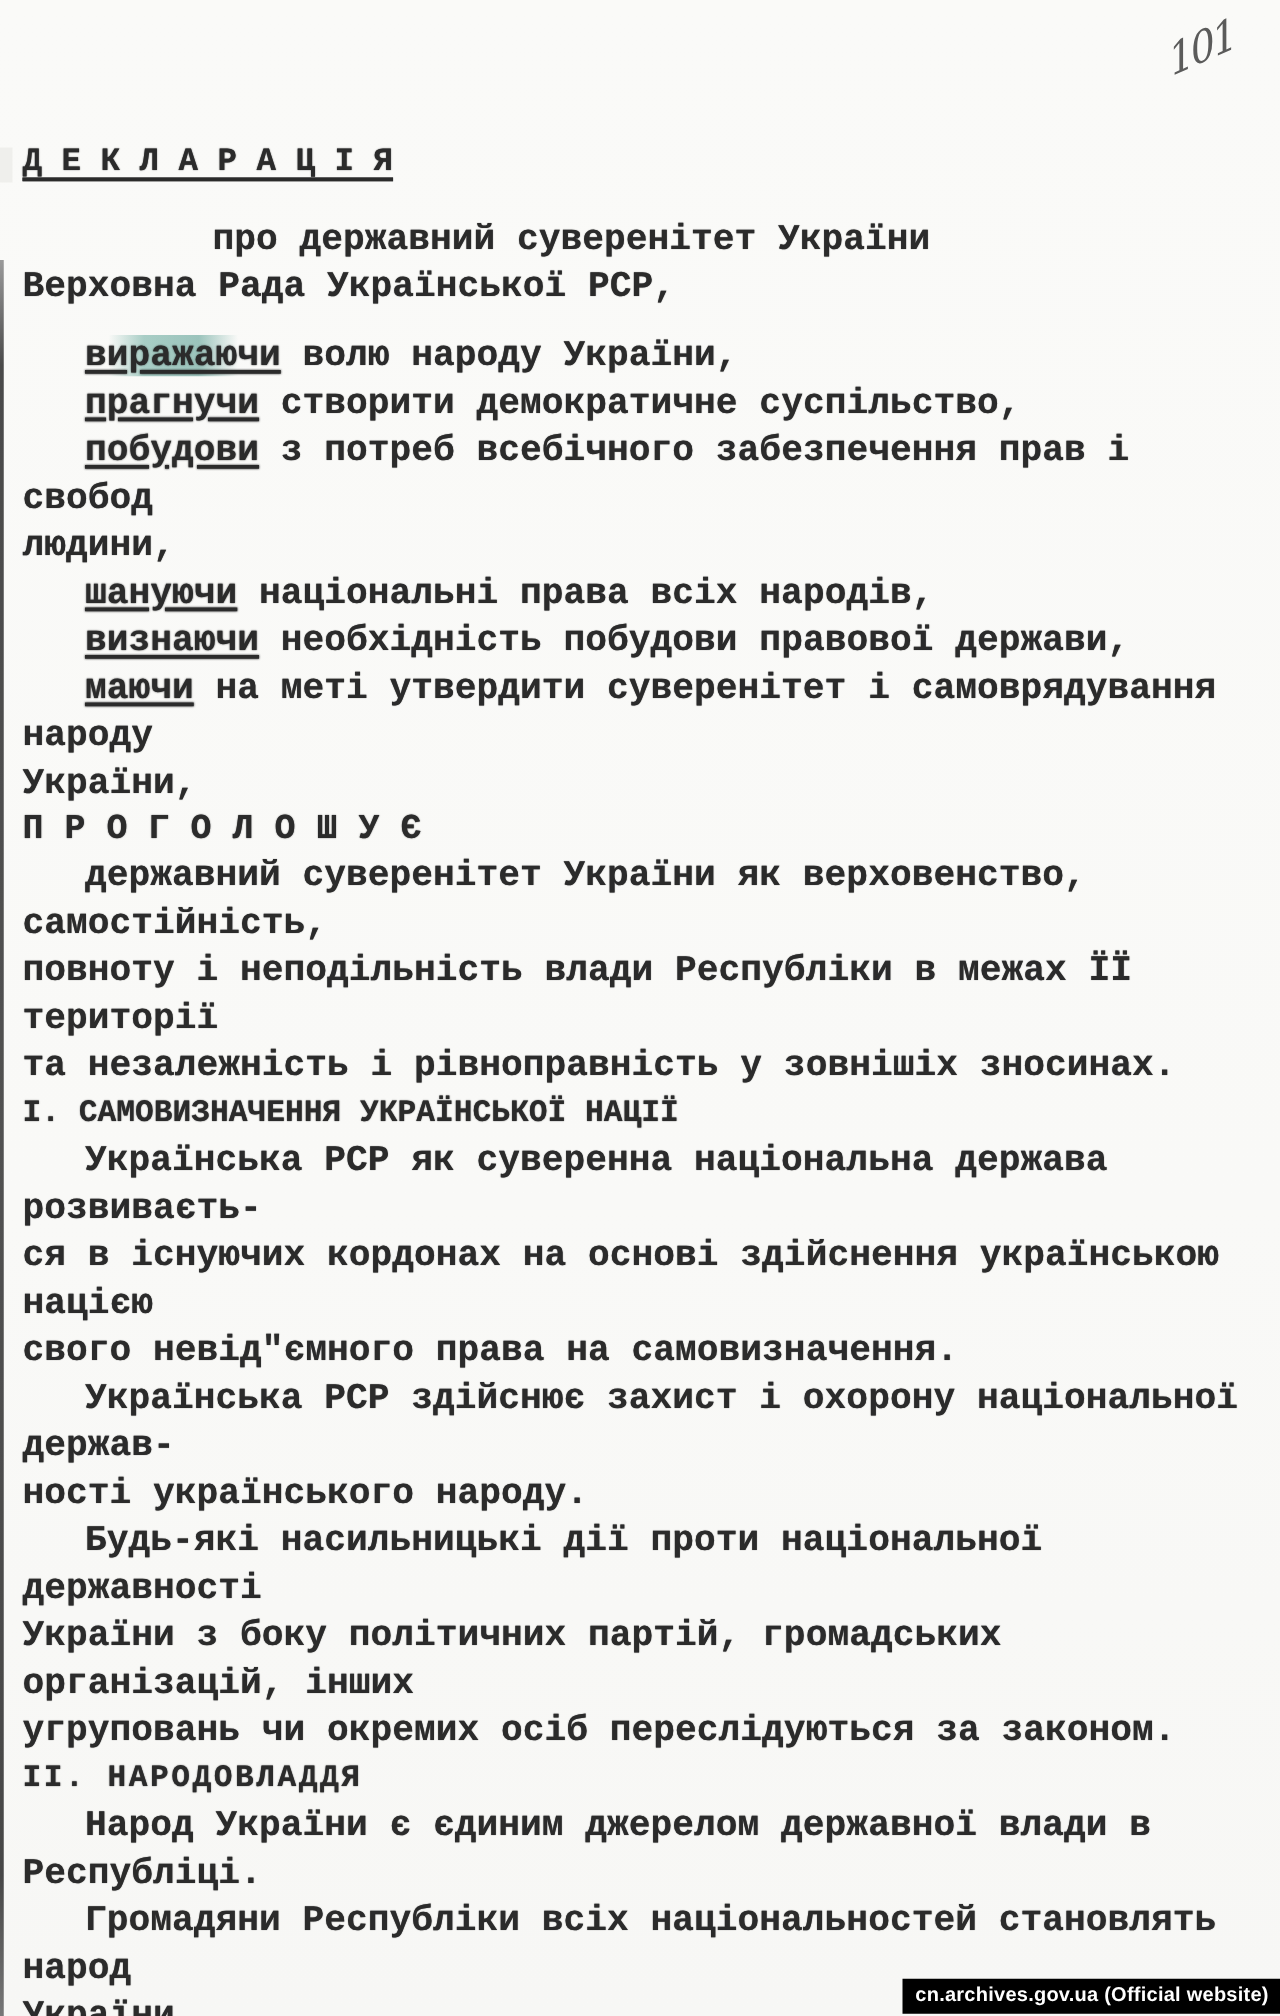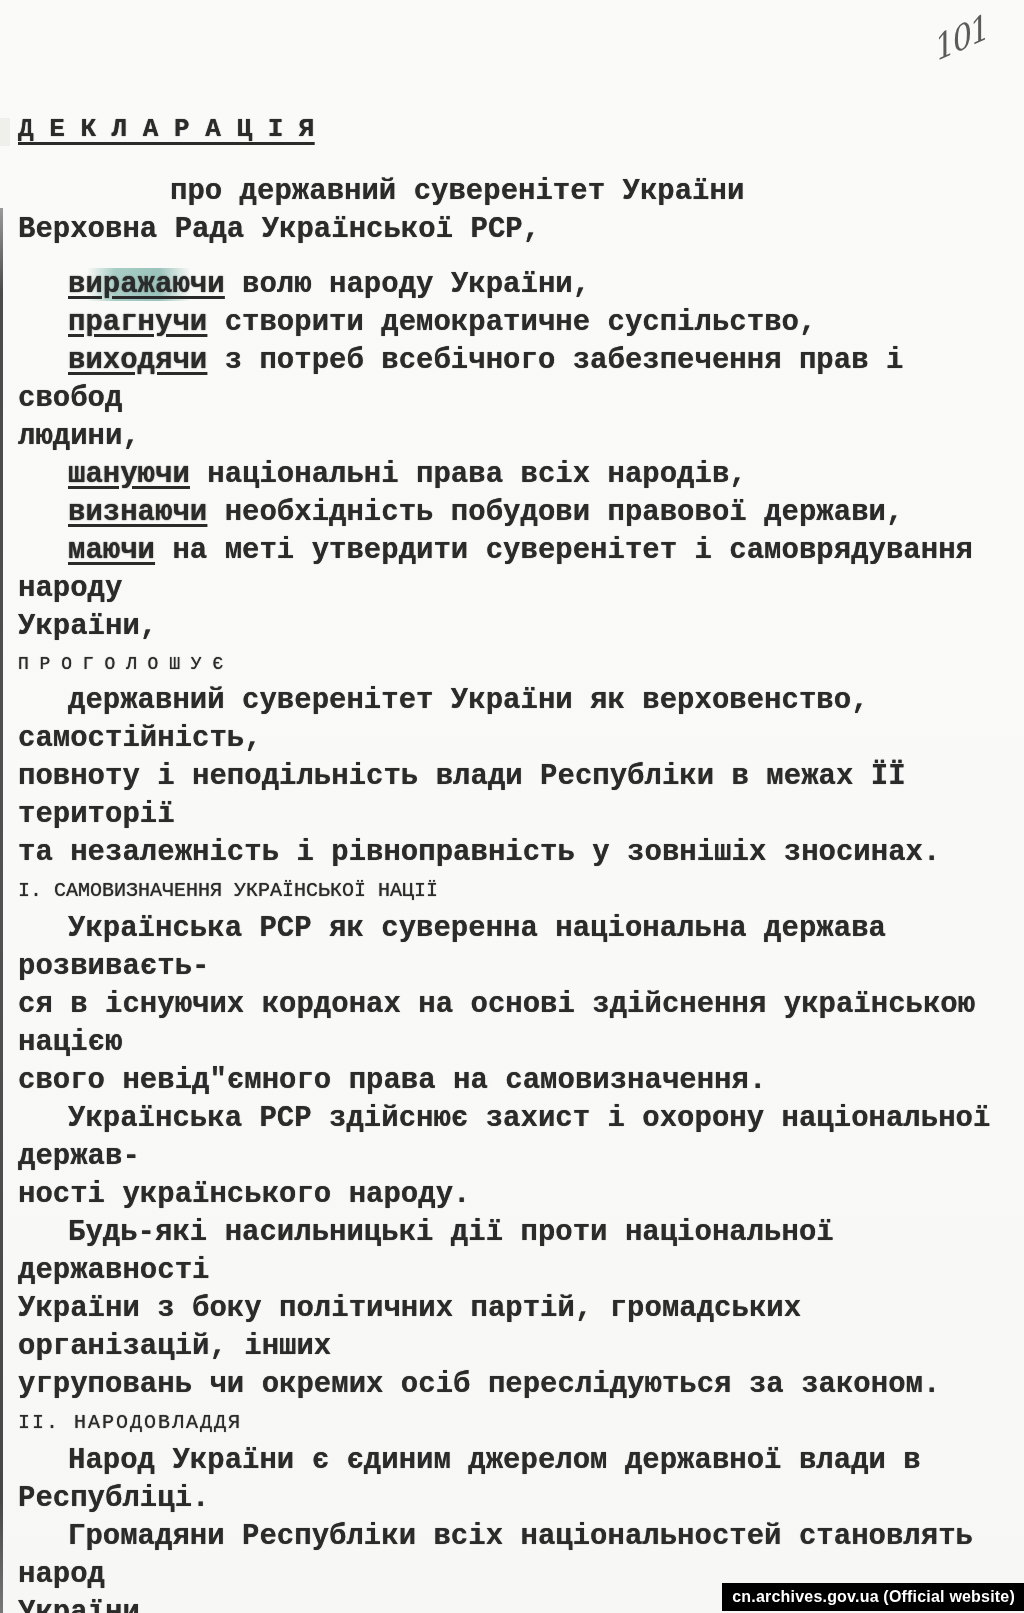--- a/index.html
+++ b/index.html
@@ -56,27 +56,27 @@
     text-decoration-thickness:2.5px;
     text-underline-offset:4px;
     text-shadow:0 0 1.3px rgba(25,25,25,.95);
     border-radius:13px;
   }
   
   .pre-item.smear u{
     background:linear-gradient(90deg,rgba(46,139,122,0) 12%,rgba(46,139,122,.4) 30%,rgba(40,130,115,.45) 58%,rgba(46,139,122,0) 78%);
   }
   .proclaims{
-    font-size:18px;line-height:36px;font-weight:400;
+    font-size:28px;line-height:36px;font-weight:700;
     margin:10px 0 0 214px;
     text-shadow:0 0 1px rgba(30,30,30,.9);
     white-space:pre;
   }
   .proclaim-text{margin-top:14px;text-indent:50px;}
-  .sec{font-size:20px;line-height:38px;font-weight:400;text-shadow:0 0 1px rgba(30,30,30,.9);}
+  .sec{font-size:25px;line-height:38px;font-weight:700;text-shadow:0 0 1px rgba(30,30,30,.9);}
   .sec1{margin:64px 0 0 132px;}
   .sec2{margin:42px 0 0 235px;letter-spacing:2px;}
   .para{text-indent:50px;}
   .p1{margin-top:19px;}
   .p2{margin-top:18px;}
   .p3{margin-top:17px;}
   .p4{margin-top:14px;}
   .p5{margin-top:16px;}
   
   .watermark{
@@ -102,21 +102,21 @@
 
     <h1 class="title">Д Е К Л А Р А Ц І Я</h1>
 
     <div class="subtitle body-text">про державний суверенітет України</div>
 
     <p class="opening body-text">Верховна Рада Української РСР,</p>
 
     <div class="preamble">
       <p class="pre-item body-text smear"><u>виражаючи</u><span> волю народу України,</span></p>
       <p class="pre-item body-text"><u>прагнучи</u><span> створити демократичне суспільство,</span></p>
-      <p class="pre-item body-text"><u>виходячи</u><span> з потреб всебічного забезпечення прав і свобод
+      <p class="pre-item body-text"><u>побудови</u><span> з потреб всебічного забезпечення прав і свобод
 людини,</span></p>
       <p class="pre-item body-text"><u>шануючи</u><span> національні права всіх народів,</span></p>
       <p class="pre-item body-text"><u>визнаючи</u><span> необхідність побудови правової держави,</span></p>
       <p class="pre-item body-text"><u>маючи</u><span> на меті утвердити суверенітет і самоврядування народу
 України,</span></p>
     </div>
 
     <h2 class="proclaims">П Р О Г О Л О Ш У Є</h2>
 
     <p class="proclaim-text body-text">державний суверенітет України як верховенство, самостійність,

